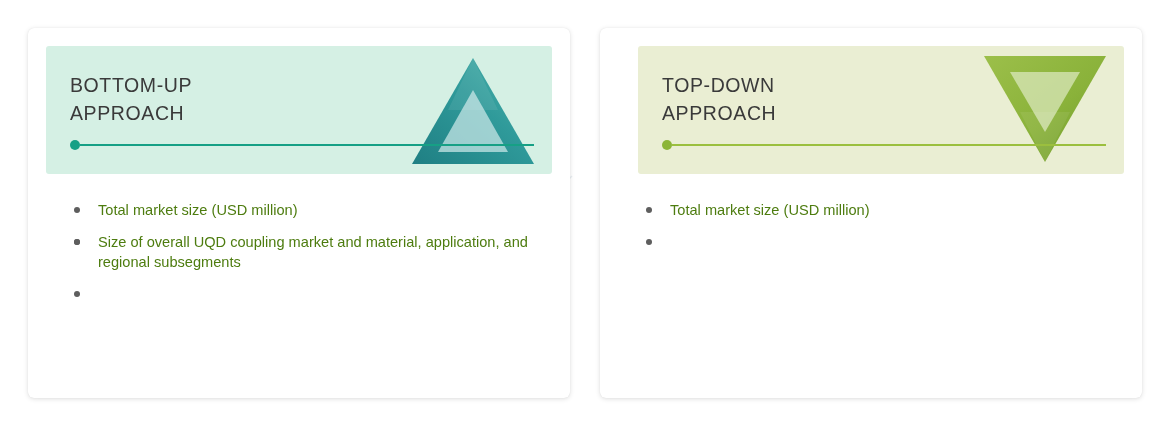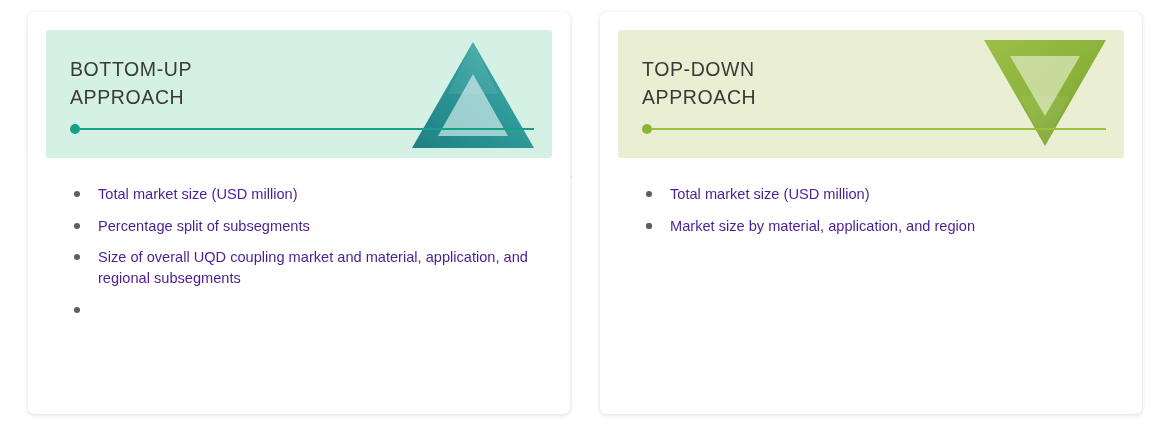--- a/index.html
+++ b/index.html
@@ -13,21 +13,21 @@
     font-family: "Liberation Sans", sans-serif;
     overflow: hidden;
   }
   .stage {
     position: relative;
     width: 1170px;
     height: 426px;
     background: #ffffff;
     display: flex;
     gap: 30px;
-    padding: 12px 28px;
+    padding: 28px 28px;
     box-sizing: border-box;
   }
   
   .bg-deco {
     position: absolute;
     inset: 0;
     pointer-events: none;
     z-index: 0;
   }
   .card {
@@ -47,21 +47,21 @@
   .header {
     position: relative;
     height: 128px;
     border-radius: 3px;
     overflow: hidden;
     flex: none;
     box-sizing: border-box;
     padding: 26px 24px 0 24px;
   }
   .header.teal { background: #d5f0e4; }
-  .header.olive { background: #eaeed3; }
+  .header.olive { background: #eaeed3; margin-left: 20px; }
 
   .header-title {
     font-size: 19.5px;
     letter-spacing: 0.6px;
     color: #3a3a3a;
     line-height: 1.42;
     font-weight: 400;
     position: relative;
     z-index: 3;
     max-width: 330px;
@@ -103,21 +103,21 @@
   .tri-holder svg { display: block; }
 
   .list {
     margin: 0;
     padding: 26px 10px 0 28px;
     list-style: none;
   }
   .list li {
     position: relative;
     font-size: 14.6px;
-    color: #4c1d95;
+    color: #4d7c0f;
     line-height: 1.42;
     margin-bottom: 11px;
     padding-left: 24px;
   }
   .list li .bullet {
     position: absolute;
     left: 0;
     top: 7px;
     width: 6px;
     height: 6px;
@@ -158,21 +158,21 @@
       </div>
       <div class="header-title">BOTTOM-UP
 APPROACH</div>
       <div class="rule-wrap teal">
         <span class="rule-dot"></span>
         <span class="rule-line"></span>
       </div>
     </div>
     <ul class="list">
       <li><span class="bullet"></span><span>Total market size (USD million)</span></li>
-      <li><span class="bullet"></span><span>Percentage split of subsegments</span></li>
+      <li><span class="bullet"></span></li>
       <li><span class="bullet"></span><span>Size of overall UQD coupling market and material, application, and regional subsegments</span></li>
       <li><span class="bullet"></span></li>
     </ul>
   </div>
 
   <div class="card card-right">
     <div class="header olive">
       <div class="tri-holder">
         <svg width="130" height="116" viewBox="0 0 130 116">
           <defs>
@@ -190,17 +190,16 @@
       <div class="header-title">TOP-DOWN
 APPROACH</div>
       <div class="rule-wrap olive">
         <span class="rule-dot"></span>
         <span class="rule-line"></span>
       </div>
     </div>
     <ul class="list">
       <li><span class="bullet"></span><span>Total market size (USD million)</span></li>
       <li><span class="bullet"></span></li>
-      <li><span class="bullet"></span><span>Market size by material, application, and region</span></li>
     </ul>
   </div>
 
 </div>
 
 </body></html>

